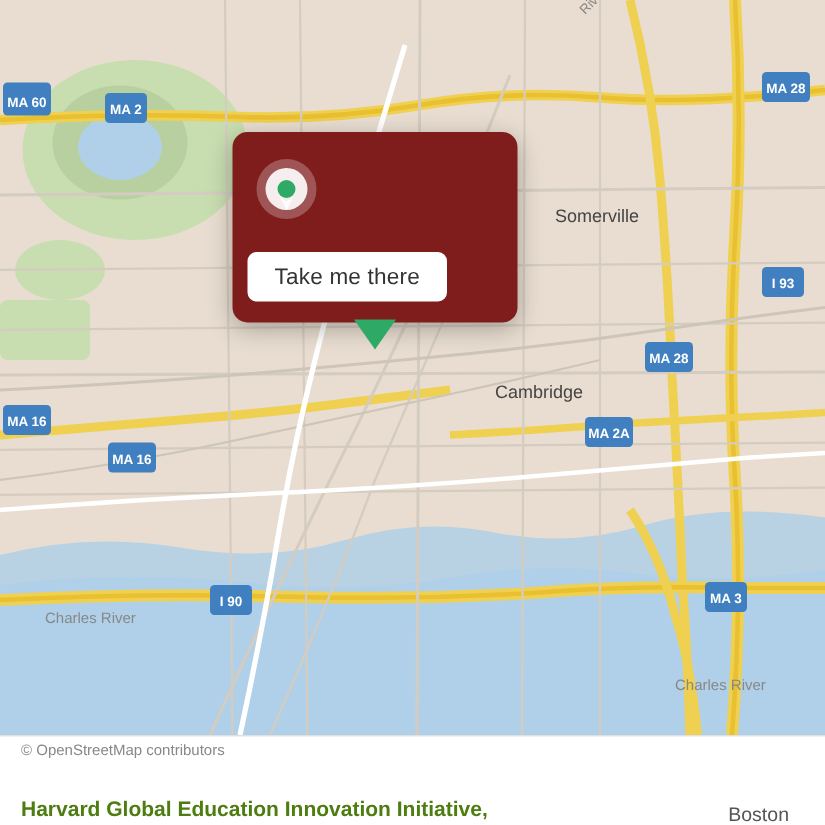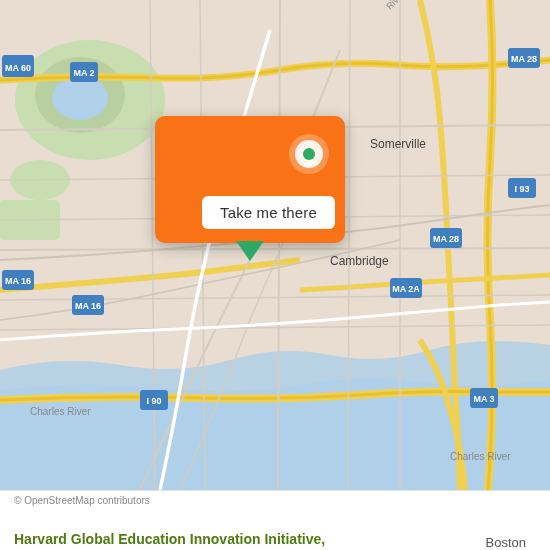--- a/index.html
+++ b/index.html
@@ -23,28 +23,28 @@
     #map-svg {
       width: 100%;
       height: 100%;
       position: absolute;
       top: 0; left: 0;
     }
 
     
     #popup-card {
       position: absolute;
-      top: 116px;
+      top: 88px;
       left: 155px;
       width: 190px;
-      background: #f97316;
+      background: #7f1d1d;
       border-radius: 10px;
       display: flex;
       flex-direction: column;
-      align-items: flex-end;
+      align-items: flex-start;
       padding: 18px 10px 14px;
       box-shadow: 0 4px 16px rgba(0,0,0,0.28);
       z-index: 10;
     }
 
     #popup-card::after {
       content: '';
       display: block;
       position: absolute;
       bottom: -18px;

